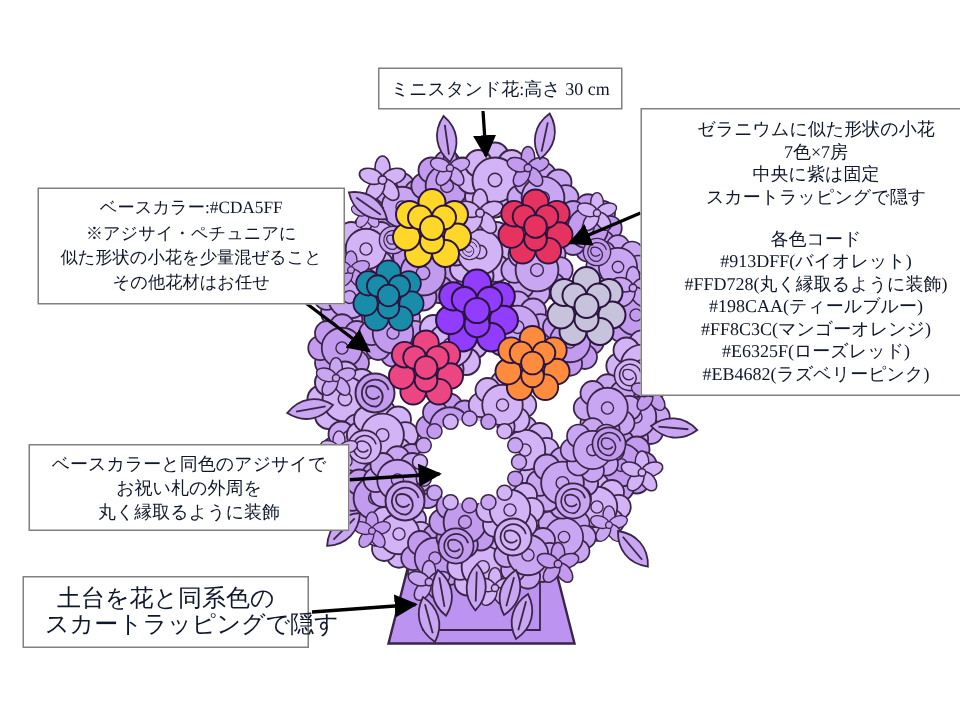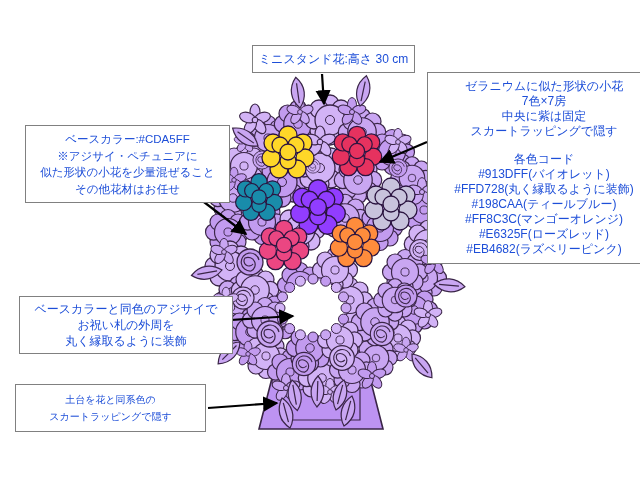--- a/index.html
+++ b/index.html
@@ -1,17 +1,17 @@
 <!DOCTYPE html>
 <html><head>
 <meta charset="utf-8">
 <style>
   html,body{margin:0;padding:0;background:#fff;}
   .stage{position:relative;width:640px;height:480px;background:#fff;overflow:hidden;
-         font-family:Liberation Sans, sans-serif;color:#1d4ed8;}
+         font-family:Liberation Serif, serif;color:#0f172a;}
   .stage svg{position:absolute;left:0;top:0;}
   .callout{position:absolute;background:#fff;border:1px solid #808080;box-sizing:border-box;
            text-align:center;z-index:5;}
   .ln{white-space:nowrap;}
   .spacer{height:13px;}
 </style>
 </head>
 <body>
 
 <div class="stage">
@@ -286,18 +286,18 @@
     <div class="ln">似た形状の小花を少量混ぜること</div>
     <div class="ln">その他花材はお任せ</div>
   </div>
 
   <div class="callout" style="left:19px;top:296px;width:214px;padding:4px 1px;font-size:12px;line-height:16px;">
     <div class="ln">ベースカラーと同色のアジサイで</div>
     <div class="ln">お祝い札の外周を</div>
     <div class="ln">丸く縁取るように装飾</div>
   </div>
 
-  <div class="callout" style="left:15px;top:384px;width:191px;padding:6px 14px;font-size:10px;line-height:17px;">
+  <div class="callout" style="left:15px;top:384px;width:191px;padding:6px 14px;font-size:16px;line-height:17px;">
     <div class="ln">土台を花と同系色の</div>
     <div class="ln">スカートラッピングで隠す</div>
   </div>
 
 </div>
 
 </body></html>

